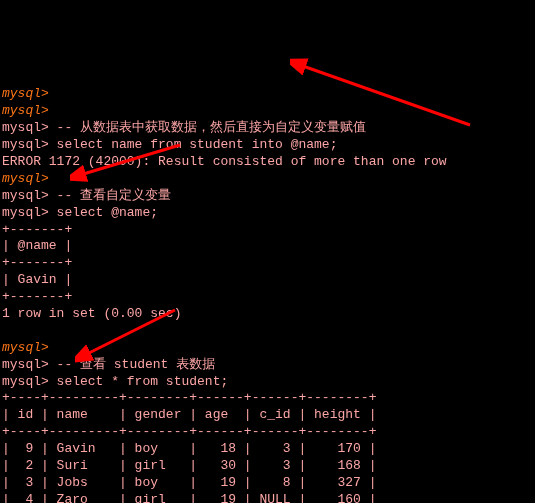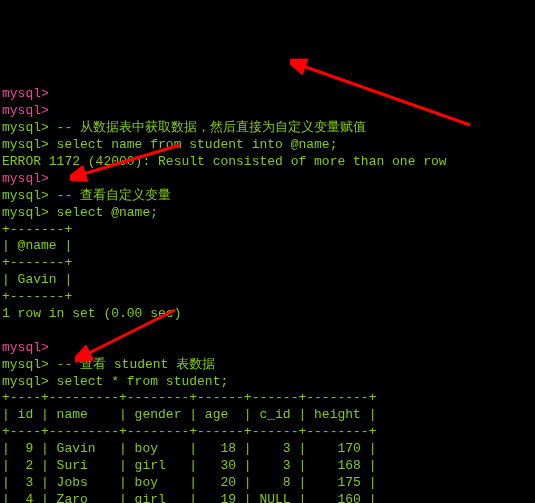--- a/index.html
+++ b/index.html
@@ -10,22 +10,22 @@
     font-family: 'Consolas', 'Courier New', monospace;
     font-size: 13px;
     line-height: 1.3;
     width: 535px;
     height: 503px;
     box-sizing: border-box;
     white-space: pre;
     position: relative;
     overflow: hidden;
   }
-  .prompt { color: #ec4899; }
-  .gray { color: #84cc16; }
+  .prompt { color: #f97316; font-style: italic; }
+  .gray { color: #fca5a5; }
   .arrow {
     position: absolute;
     pointer-events: none;
   }
 </style>
 </head>
 <body>
 
 
 
@@ -46,21 +46,21 @@
 <span class="gray">1 row in set (0.00 sec)</span>
 
 <span class="prompt">mysql&gt;</span>
 <span class="gray">mysql&gt; -- 查看 student 表数据</span>
 <span class="gray">mysql&gt; select * from student;</span>
 <span class="gray">+----+---------+--------+------+------+--------+</span>
 <span class="gray">| id | name    | gender | age  | c_id | height |</span>
 <span class="gray">+----+---------+--------+------+------+--------+</span>
 <span class="gray">|  9 | Gavin   | boy    |   18 |    3 |    170 |</span>
 <span class="gray">|  2 | Suri    | girl   |   30 |    3 |    168 |</span>
-<span class="gray">|  3 | Jobs    | boy    |   20 |    8 |    175 |</span>
+<span class="gray">|  3 | Jobs    | boy    |   19 |    8 |    327 |</span>
 <span class="gray">|  4 | Zaro    | girl   |   19 | NULL |    160 |</span>
 
 
 
 
 
 
 
 </div>
 

